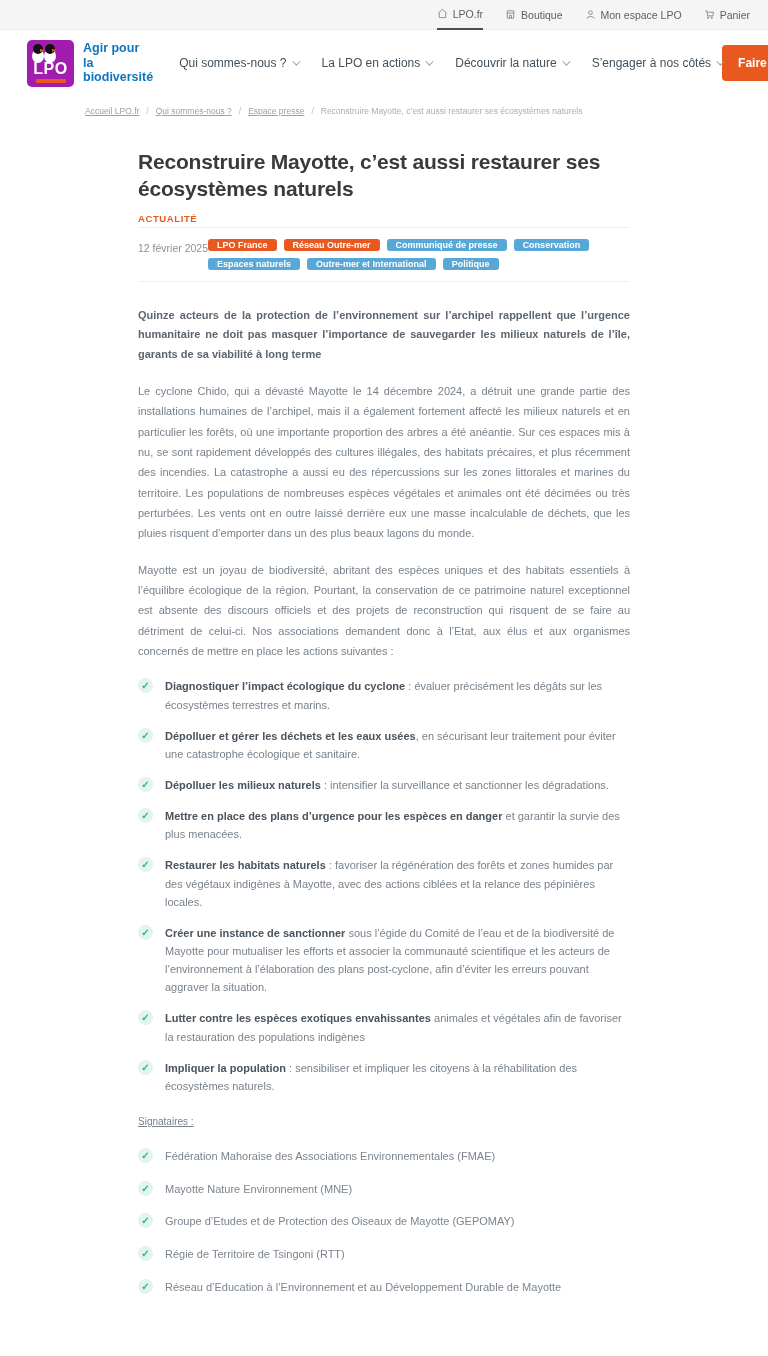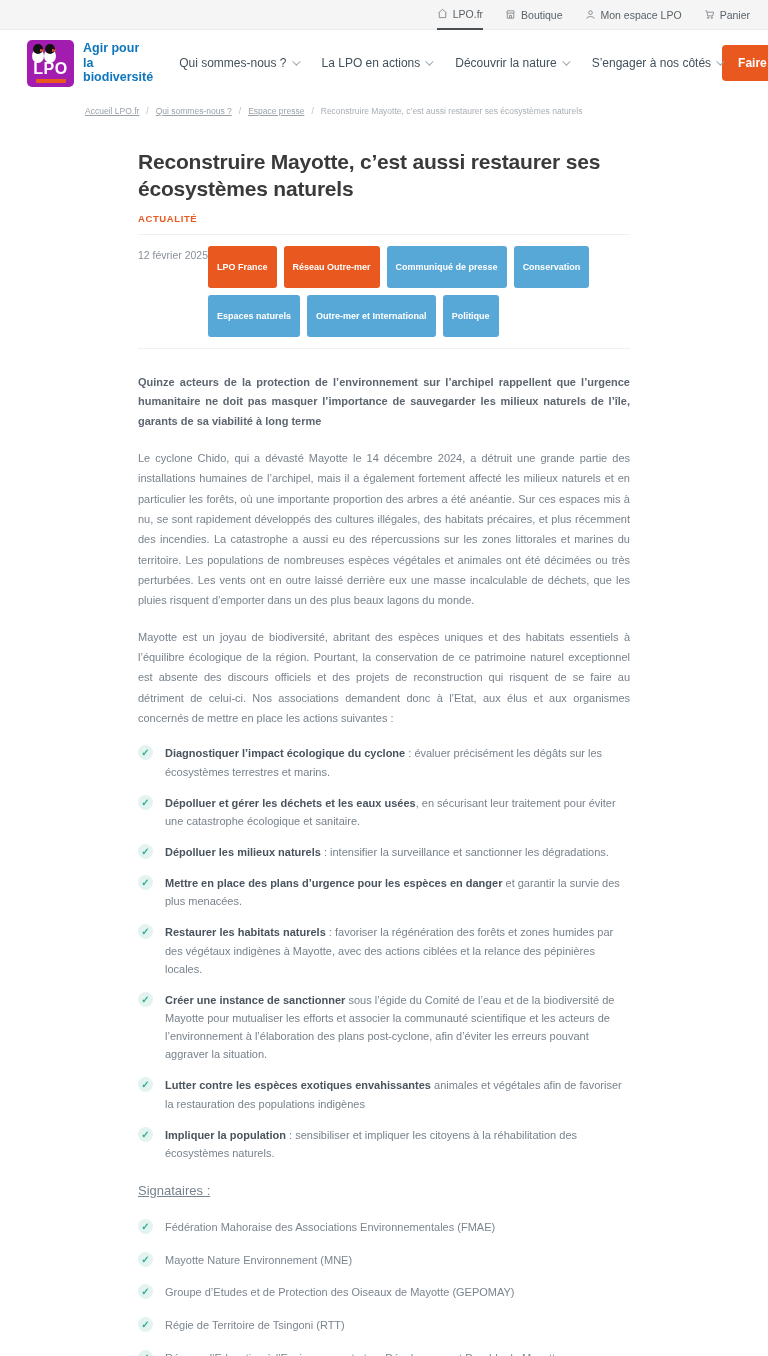--- a/index.html
+++ b/index.html
@@ -26,37 +26,37 @@
 
   
   .breadcrumb { padding:10px 0 10px 85px; font-size:8.5px; color:#a4abb1; display:flex; gap:7px; flex-wrap:wrap; }
   .crumb { color:#9aa1a8; text-decoration:underline; cursor:pointer; }
   .crumb-sep { color:#b9bec3; }
   .crumb-current { color:#a8aeb4; }
 
   
   .article { width:492px; margin:0 auto; padding-top:22px; }
   .article h1 { font-size:21px; line-height:1.3; color:#3a3a3a; letter-spacing:-0.2px; margin-bottom:10px; font-weight:bold; }
-  .category { color:#e8581f; font-size:9.5px; font-weight:bold; letter-spacing:.6px; margin-bottom:10px; }
+  .category { color:#e8581f; font-size:9.5px; font-weight:bold; letter-spacing:.6px; margin-bottom:3px; }
   .meta { display:flex; align-items:flex-start; border-top:1px solid #f0f0f0; border-bottom:1px solid #f0f0f0; padding:11px 0; margin-bottom:24px; }
   .date { font-size:10.5px; color:#8a9199; padding-top:3px; white-space:nowrap; }
   .tags { display:flex; flex-wrap:wrap; gap:7px; max-width:400px; }
-  .tag { font-size:9px; font-weight:bold; color:#fff; padding:16px 9px; border-radius:3px; cursor:pointer; white-space:nowrap; }
+  .tag { font-size:9px; font-weight:bold; color:#fff; padding:1px 9px; border-radius:3px; cursor:pointer; white-space:nowrap; }
   .tag.orange { background:#e8581f; }
   .tag.blue { background:#58a8d7; }
 
   .lead { font-size:11px; font-weight:bold; color:#5d6670; line-height:1.8; text-align:justify; margin-bottom:16px; }
   .para { font-size:11px; color:#78828c; line-height:1.85; text-align:justify; margin-bottom:16px; }
 
   .check-list { list-style:none; margin:4px 0 10px; }
   .check-item { position:relative; padding-left:27px; font-size:11px; line-height:1.65; color:#78828c; margin-bottom:13px; }
   .check-item .b { font-weight:bold; color:#4a545e; }
   .check-badge { position:absolute; left:0; top:1px; width:15px; height:15px; border-radius:50%; background:#e3f3ef; color:#2fae93; font-size:10px; font-weight:bold; text-align:center; line-height:15px; }
   .check-badge::before { content:"✓"; }
-  .sig-label { display:inline-block; font-size:13px; color:#78828c; text-decoration:underline; margin:8px 0 16px; }
+  .sig-label { display:inline-block; font-size:10px; color:#78828c; text-decoration:underline; margin:8px 0 16px; }
   .sig-list .check-item { margin-bottom:14.5px; color:#7b858f; }
 </style>
 </head>
 <body>
 
 <div class="utilbar">
   <a class="util-item active">
     <svg viewBox="0 0 24 24">
         <path d="M3 11 L12 3 L21 11 M5 10 V21 H19 V10"></path>
       </svg>

